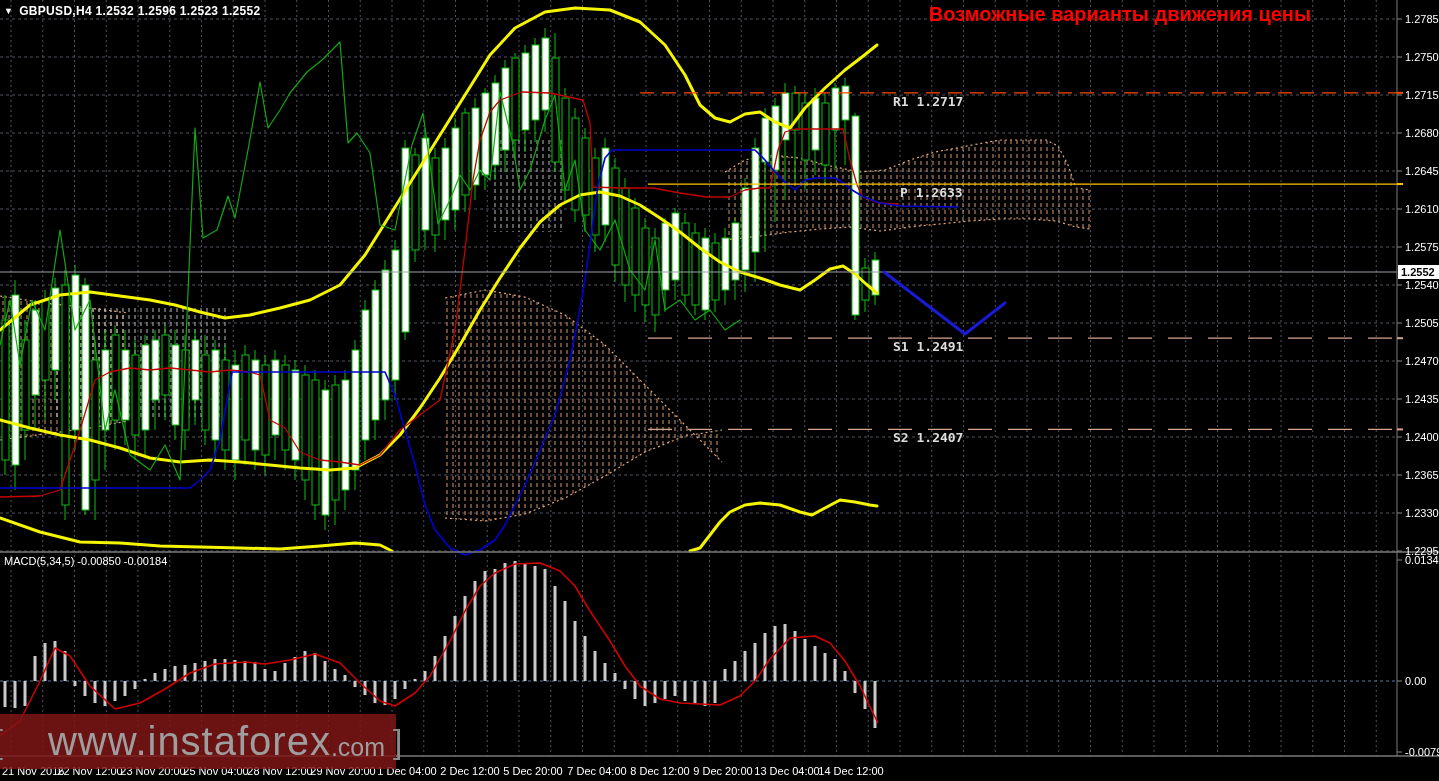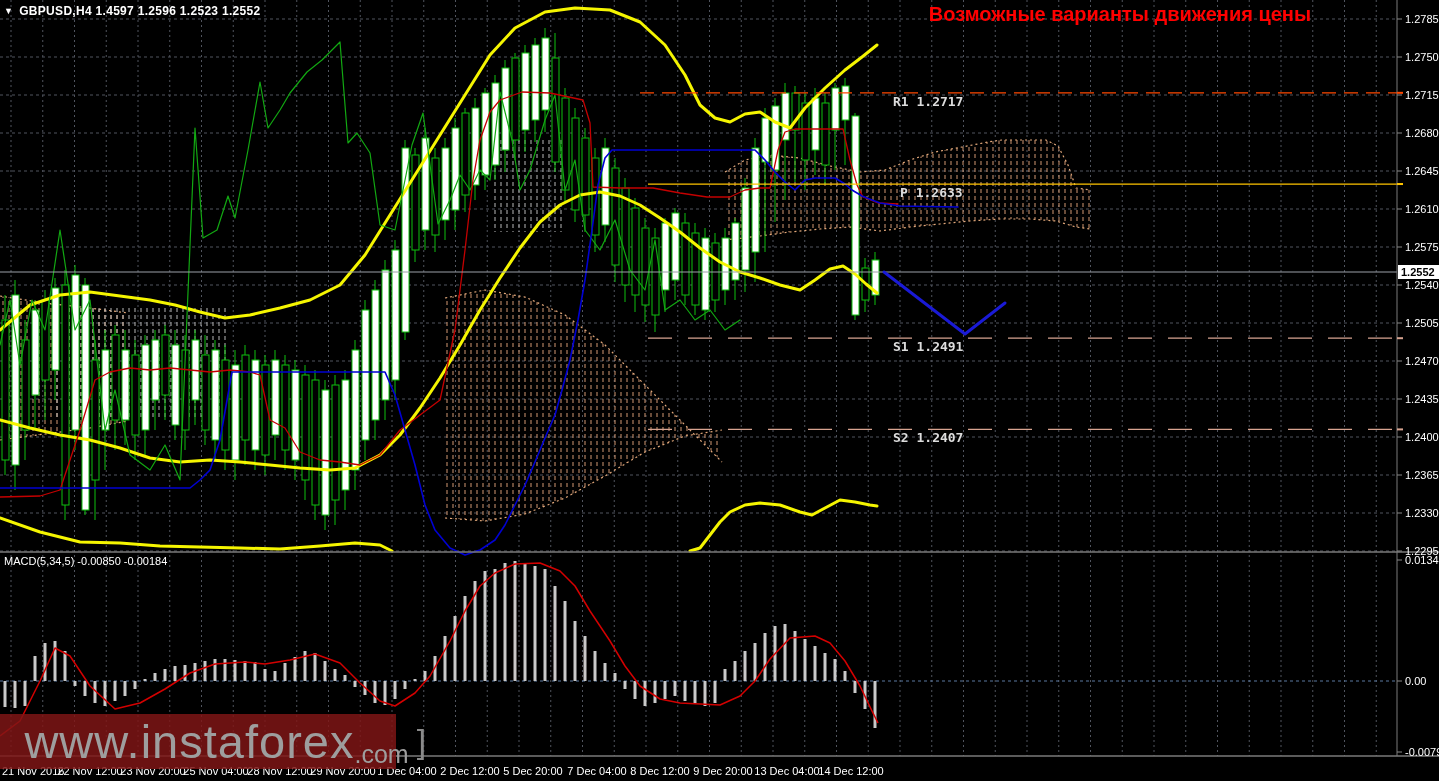--- a/index.html
+++ b/index.html
@@ -9,22 +9,22 @@
   .quote-header{position:absolute;left:4px;top:4px;color:#fff;font-size:12px;font-weight:bold;
     letter-spacing:.3px;display:flex;align-items:center;gap:6px;z-index:5;}
   .dd-icon{font-size:9px;color:#fff;line-height:10px;cursor:pointer;}
   .annotation{position:absolute;top:3px;right:128px;text-align:right;color:#f00;
     font-size:20px;font-weight:bold;line-height:23px;z-index:5;white-space:nowrap;margin-left:44px;}
   .macd-label{position:absolute;left:4px;top:555px;color:#fff;font-size:11px;z-index:5;}
   .watermark{position:absolute;left:0;top:714px;width:396px;height:55px;
     background:rgba(128,22,22,.84);z-index:6;display:flex;align-items:center;
     justify-content:center;color:#9e9e9e;white-space:nowrap;}
   .wm-bracket{font-size:34px;color:#8a8a8a;margin:0 8px;font-weight:300;}
-  .wm-main{font-size:47px;letter-spacing:1px;margin-left:37px;}
-  .wm-com{font-size:25px;align-self:flex-end;}
+  .wm-main{font-size:40px;letter-spacing:1px;margin-left:37px;}
+  .wm-com{font-size:25px;align-self:flex-end;padding-bottom:7px;}
 </style>
 </head>
 <body>
 
 <div class="chart-root">
 
   <svg id="chart-svg" width="1439" height="781">
     <defs>
       <pattern id="hs" width="6" height="7" patternUnits="userSpaceOnUse">
         <line x1="3" y1="0" x2="3" y2="4" stroke="#DCA077" stroke-width="1"></line>
@@ -462,21 +462,21 @@
         <text y="775" fill="#fff" font-size="11" x="597" text-anchor="middle">7 Dec 04:00</text>
         <text y="775" fill="#fff" font-size="11" x="660" text-anchor="middle">8 Dec 12:00</text>
         <text y="775" fill="#fff" font-size="11" x="723" text-anchor="middle">9 Dec 20:00</text>
         <text y="775" fill="#fff" font-size="11" x="787" text-anchor="middle">13 Dec 04:00</text>
         <text y="775" fill="#fff" font-size="11" x="851" text-anchor="middle">14 Dec 12:00</text>
       </g>
   </svg>
 
   <div class="quote-header">
     <span class="dd-icon">▼</span>
-    <span>GBPUSD,H4  1.4597 1.2596 1.2523 1.2552</span>
+    <span>GBPUSD,H4  1.2532 1.2596 1.2523 1.2552</span>
   </div>
 
   <div class="annotation">
     <div>Возможные варианты движения цены</div>
   </div>
 
   <div class="macd-label">MACD(5,34,5) -0.00850 -0.00184</div>
 
   <div class="watermark">
     <span class="wm-bracket">[</span>

